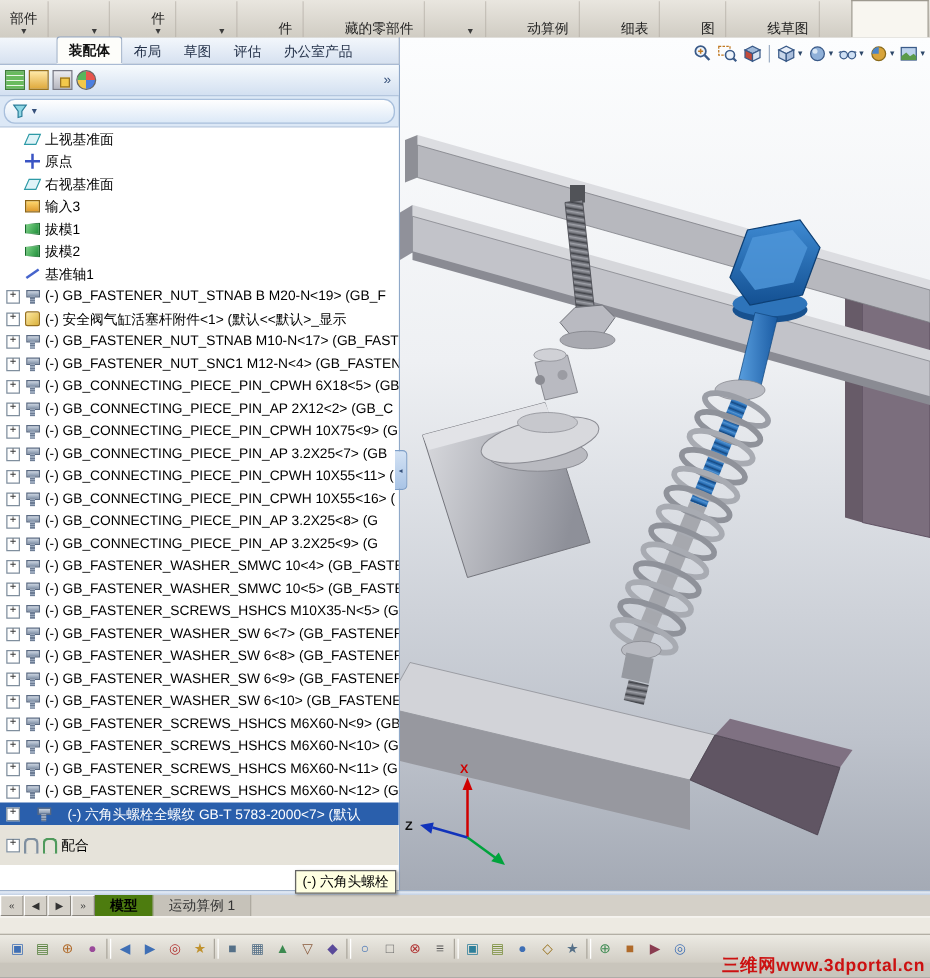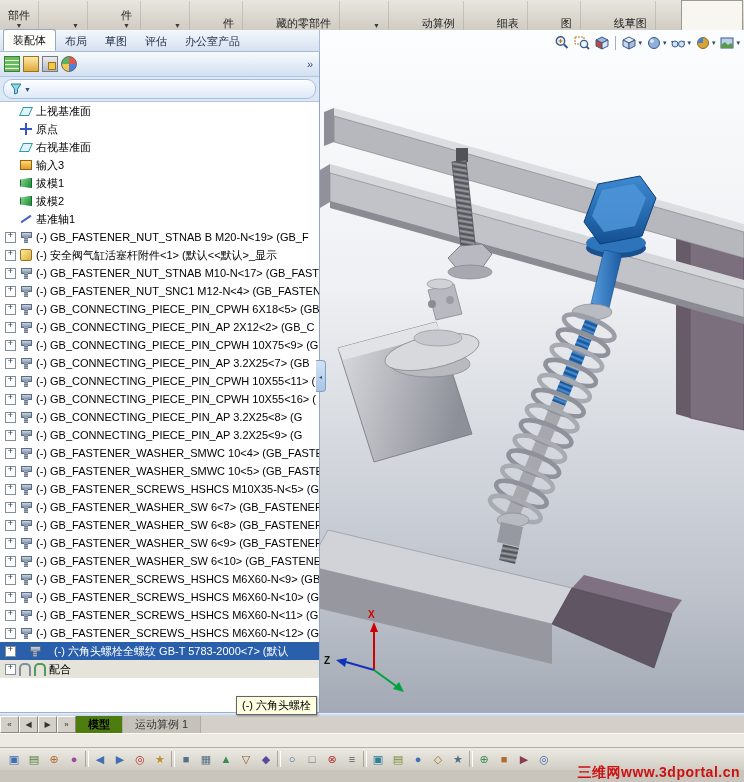--- a/index.html
+++ b/index.html
@@ -15,21 +15,21 @@
   .ribbon-btn .rlabel{line-height:13px;}
   .ribbon-btn .rarrow{font-size:7px;line-height:8px;color:#3c3c3c;}
   .ribbon-btn[data-pressed="true"]{background:#f8f6f0;border:1px solid #9d998f;border-bottom:0;min-width:44px;}
 
   
   .tabsband{position:absolute;left:0;top:30px;width:320px;height:22px;
     background:linear-gradient(#f3f7fc,#d6e1f0);border-bottom:1px solid #a9bad3;border-right:1px solid #a9bad3;
     display:flex;align-items:flex-end;padding-left:3px;box-sizing:border-box;}
   .tab{font-size:11px;padding:3px 9px 2px;color:#24324a;white-space:nowrap;}
   .tab[data-active="true"]{background:#fdfdfa;border:1px solid #96a8c2;border-bottom-color:#fdfdfa;
-    border-radius:3px 3px 0 0;font-weight:normal;color:#111;}
+    border-radius:3px 3px 0 0;font-weight:bold;color:#111;margin-left:42px;}
 
   
   .viewport{position:absolute;left:320px;top:30px;width:424px;height:682px;overflow:hidden;
     background:linear-gradient(#fcfdfe 0%,#eef0f3 38%,#bec3cc 82%,#a4aab5 100%);}
   .scene{position:absolute;left:0;top:0;}
   .hud{position:absolute;right:3px;top:4px;display:flex;align-items:center;gap:2px;z-index:5;}
   .hudbtn{height:18px;display:flex;align-items:center;padding:0 1px;border-radius:2px;}
   .hudbtn.hasmenu::after{content:"▾";font-size:7px;color:#2c4668;margin-left:1px;}
   .hudsep{width:1px;height:14px;background:#9fb0c6;margin:0 2px;}
 
@@ -76,21 +76,21 @@
   .trow[data-icon="axis"] .ticon::before{content:"";position:absolute;left:1px;top:6px;width:12px;height:2px;
     background:#4664cc;transform:rotate(-35deg);}
   .trow[data-icon="bolt"] .ticon::before{content:"";position:absolute;left:2px;top:2px;width:9px;height:4px;
     background:linear-gradient(#cdd6e2,#8091a8);border:1px solid #5a6a82;}
   .trow[data-icon="bolt"] .ticon::after{content:"";position:absolute;left:5px;top:7px;width:4px;height:6px;
     background:repeating-linear-gradient(#9aa8bc 0 1px,#6c7c94 1px 2px);}
   .trow[data-icon="part"] .ticon::before{content:"";position:absolute;left:1px;top:1px;right:1px;bottom:1px;
     background:linear-gradient(135deg,#ffe9a0,#d9b13c);border:1px solid #97701c;border-radius:2px;}
   .tlabel{overflow:hidden;}
 
-  .mates-row{height:18px;display:flex;align-items:center;gap:3px;padding-left:5px;font-size:11px;background:#e6e3da;}
+  .mates-row{height:32px;display:flex;align-items:center;gap:3px;padding-left:5px;font-size:11px;background:#e6e3da;}
   .clip{width:8px;height:11px;border:2px solid #7f8fa0;border-bottom:0;border-radius:5px 5px 0 0;}
   .clip.green{border-color:#4f9a5c;}
 
   
   .splitbar{position:absolute;left:0;top:712px;width:744px;height:4px;
     background:linear-gradient(#eaf0fa,#c2d0e4);border-top:1px solid #9fb2cc;box-sizing:border-box;}
   .mmrow{position:absolute;left:0;top:716px;width:744px;height:17px;background:#d4d0c8;
     border-bottom:1px solid #aeaaa1;display:flex;align-items:stretch;}
   .navbtn{width:17px;border:1px solid;border-color:#fff #8a867e #8a867e #fff;background:#d4d0c8;
     font-size:8px;color:#333;display:flex;align-items:center;justify-content:center;}

